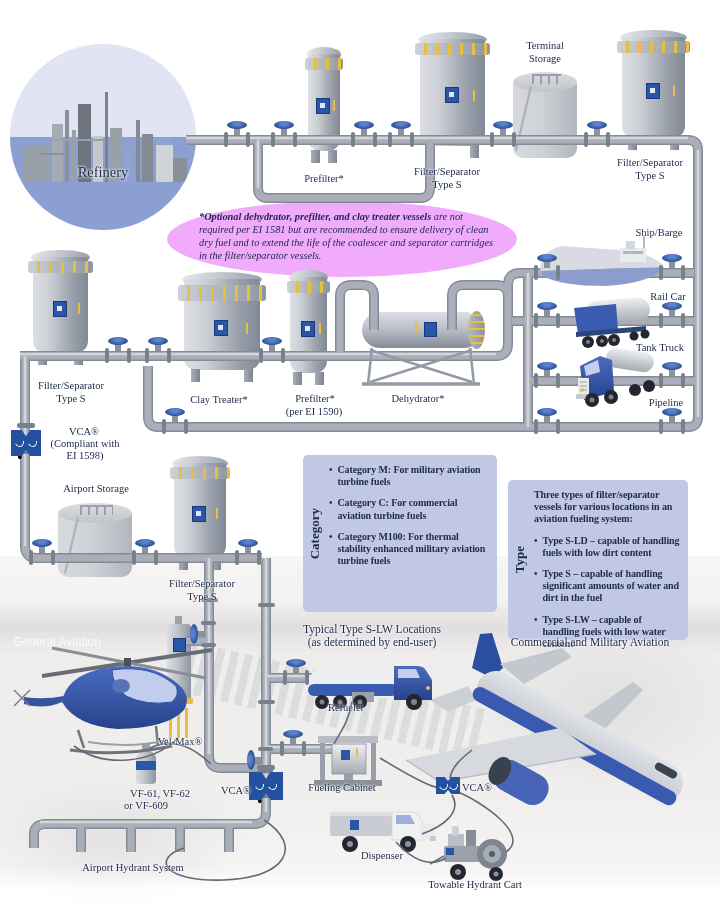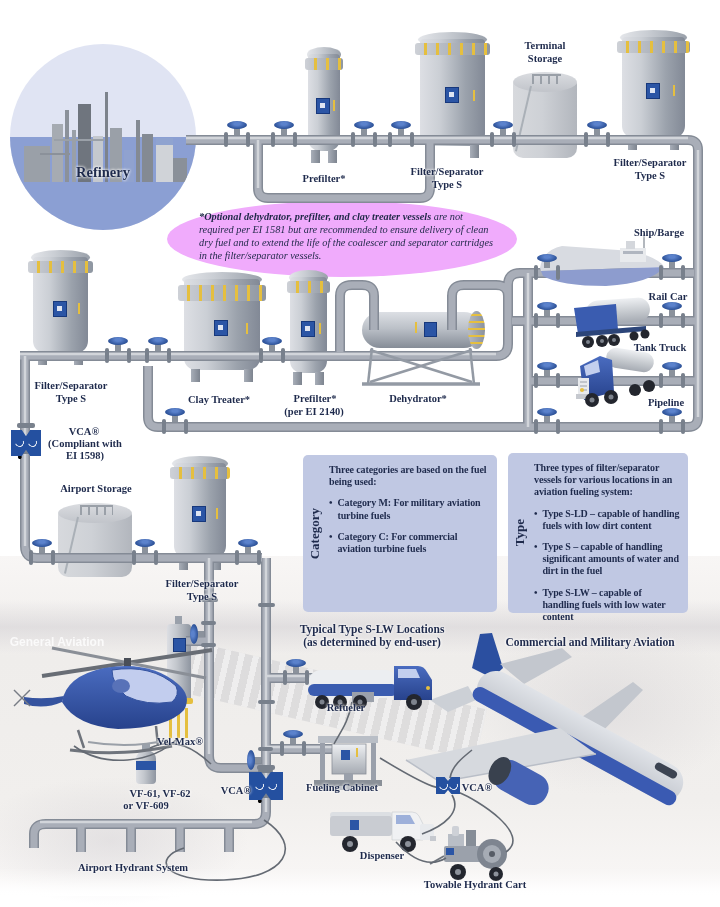--- a/index.html
+++ b/index.html
@@ -113,21 +113,21 @@
   .vca-wrap{position:absolute;z-index:5;}
   .vca-core{position:absolute;inset:0;background:#2450a0;
             clip-path:polygon(0 0,36% 0,50% 24%,64% 0,100% 0,100% 100%,64% 100%,50% 76%,36% 100%,0 100%);}
   .vca-core .m{position:absolute;width:7px;height:7px;border:1.5px solid #fff;border-radius:50%;
                border-top-color:rgba(0,0,0,0);border-left-color:rgba(0,0,0,0);transform:rotate(25deg);}
   .vca-fl{position:absolute;left:50%;width:18px;height:5px;margin-left:-9px;background:#79818d;border-radius:2px;}
   .vca-fl.t{top:-7px;}.vca-fl.b{bottom:-7px;}
 
   
   .lbl{position:absolute;transform:translateX(-50%);white-space:nowrap;z-index:6;
-       font-weight:700;font-size:10.5px;line-height:1.1;color:#1e2a4c;text-align:right;
+       font-weight:400;font-size:10.5px;line-height:1.1;color:#1e2a4c;text-align:right;
        text-shadow:0 0 3px #fff,0 0 3px #fff;}
   .lbl.big{font-size:14.5px;}
   .lbl.h{font-size:11.5px;}
   .lbl.ghost{color:rgba(255,255,255,.78);font-family:"Liberation Sans",sans-serif;font-size:12px;text-shadow:none;}
 </style>
 </head>
 <body>
 
 <div class="stage">
 
@@ -164,30 +164,32 @@
 
   <div class="note">
     <p><span class="nb">*Optional dehydrator, prefilter, and clay treater vessels</span><span> are not required per EI 1581 but are recommended to ensure delivery of clean dry fuel and to extend the life of the coalescer and separator cartridges in the filter/separator vessels.</span></p>
   </div>
 
   <div class="infobox" style="left:303px;top:455px;width:194px;height:157px">
     <div class="side">
         <span>Category</span>
       </div>
     <div class="ib-content">
-      <div class="ib-title">Three categories are based on the fuel being used:</div>
       <div class="b">
           <span>Category M: For military aviation turbine fuels</span>
         </div>
       <div class="b">
           <span>Category C: For commercial aviation turbine fuels</span>
         </div>
-    </div>
-  </div>
-  <div class="infobox" style="left:508px;top:453px;width:180px;height:160px">
+      <div class="b">
+          <span>Category M100: For thermal stability enhanced military aviation turbine fuels</span>
+        </div>
+    </div>
+  </div>
+  <div class="infobox" style="left:508px;top:480px;width:180px;height:160px">
     <div class="side">
         <span>Type</span>
       </div>
     <div class="ib-content">
       <div class="ib-title">Three types of filter/separator vessels for various locations in an aviation fueling system:</div>
       <div class="b">
           <span>Type S-LD – capable of handling fuels with low dirt content</span>
         </div>
       <div class="b">
           <span>Type S – capable of handling significant amounts of water and dirt in the fuel</span>
@@ -659,21 +661,21 @@
   <div class="lbl" style="left:650px;top:157px">Filter/Separator</div>
   <div class="lbl" style="left:650px;top:170px">Type S</div>
   <div class="lbl" style="left:659px;top:227px">Ship/Barge</div>
   <div class="lbl" style="left:668px;top:291px">Rail Car</div>
   <div class="lbl" style="left:660px;top:342px">Tank Truck</div>
   <div class="lbl" style="left:666px;top:397px">Pipeline</div>
   <div class="lbl" style="left:71px;top:380px">Filter/Separator</div>
   <div class="lbl" style="left:71px;top:393px">Type S</div>
   <div class="lbl" style="left:219px;top:394px">Clay Treater*</div>
   <div class="lbl" style="left:315px;top:393px">Prefilter*</div>
-  <div class="lbl" style="left:314px;top:406px">(per EI 2140)</div>
+  <div class="lbl" style="left:314px;top:406px">(per EI 1590)</div>
   <div class="lbl" style="left:418px;top:393px">Dehydrator*</div>
   <div class="lbl" style="left:84px;top:426px">VCA®</div>
   <div class="lbl" style="left:85px;top:438px">(Compliant with</div>
   <div class="lbl" style="left:85px;top:450px">EI 1598)</div>
   <div class="lbl" style="left:96px;top:483px">Airport Storage</div>
   <div class="lbl" style="left:202px;top:578px">Filter/Separator</div>
   <div class="lbl" style="left:202px;top:591px">Type S</div>
   <div class="lbl ghost" style="left:57px;top:636px">General Aviation</div>
   <div class="lbl h" style="left:372px;top:623px">Typical Type S-LW Locations</div>
   <div class="lbl h" style="left:372px;top:636px">(as determined by end-user)</div>

